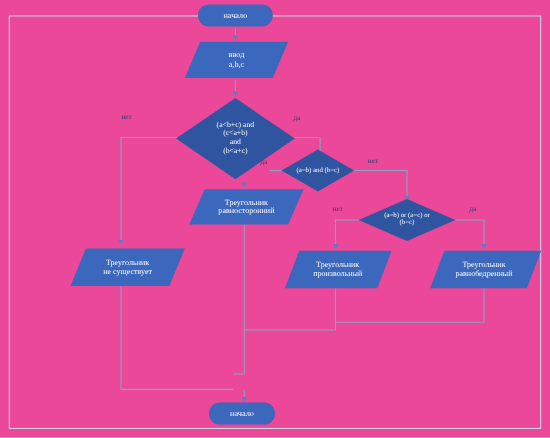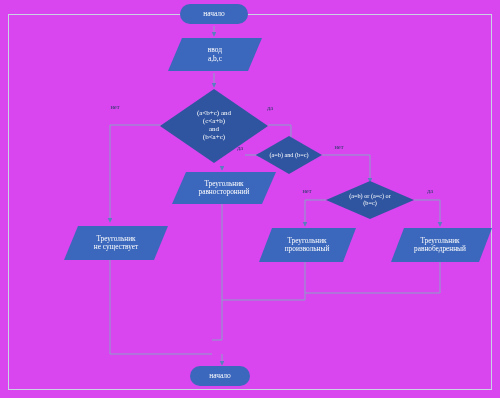--- a/index.html
+++ b/index.html
@@ -7,21 +7,21 @@
     padding: 0;
     background: #ffffff;
   }
   body {
     font-family: "Liberation Serif", "DejaVu Serif", serif;
   }
   #canvas {
     position: relative;
     width: 500px;
     height: 398px;
-    background: #d946ef;
+    background: #ec4899;
     overflow: hidden;
   }
   #flow-svg {
     position: absolute;
     left: 0;
     top: 0;
     width: 500px;
     height: 398px;
   }
   .node-label {

